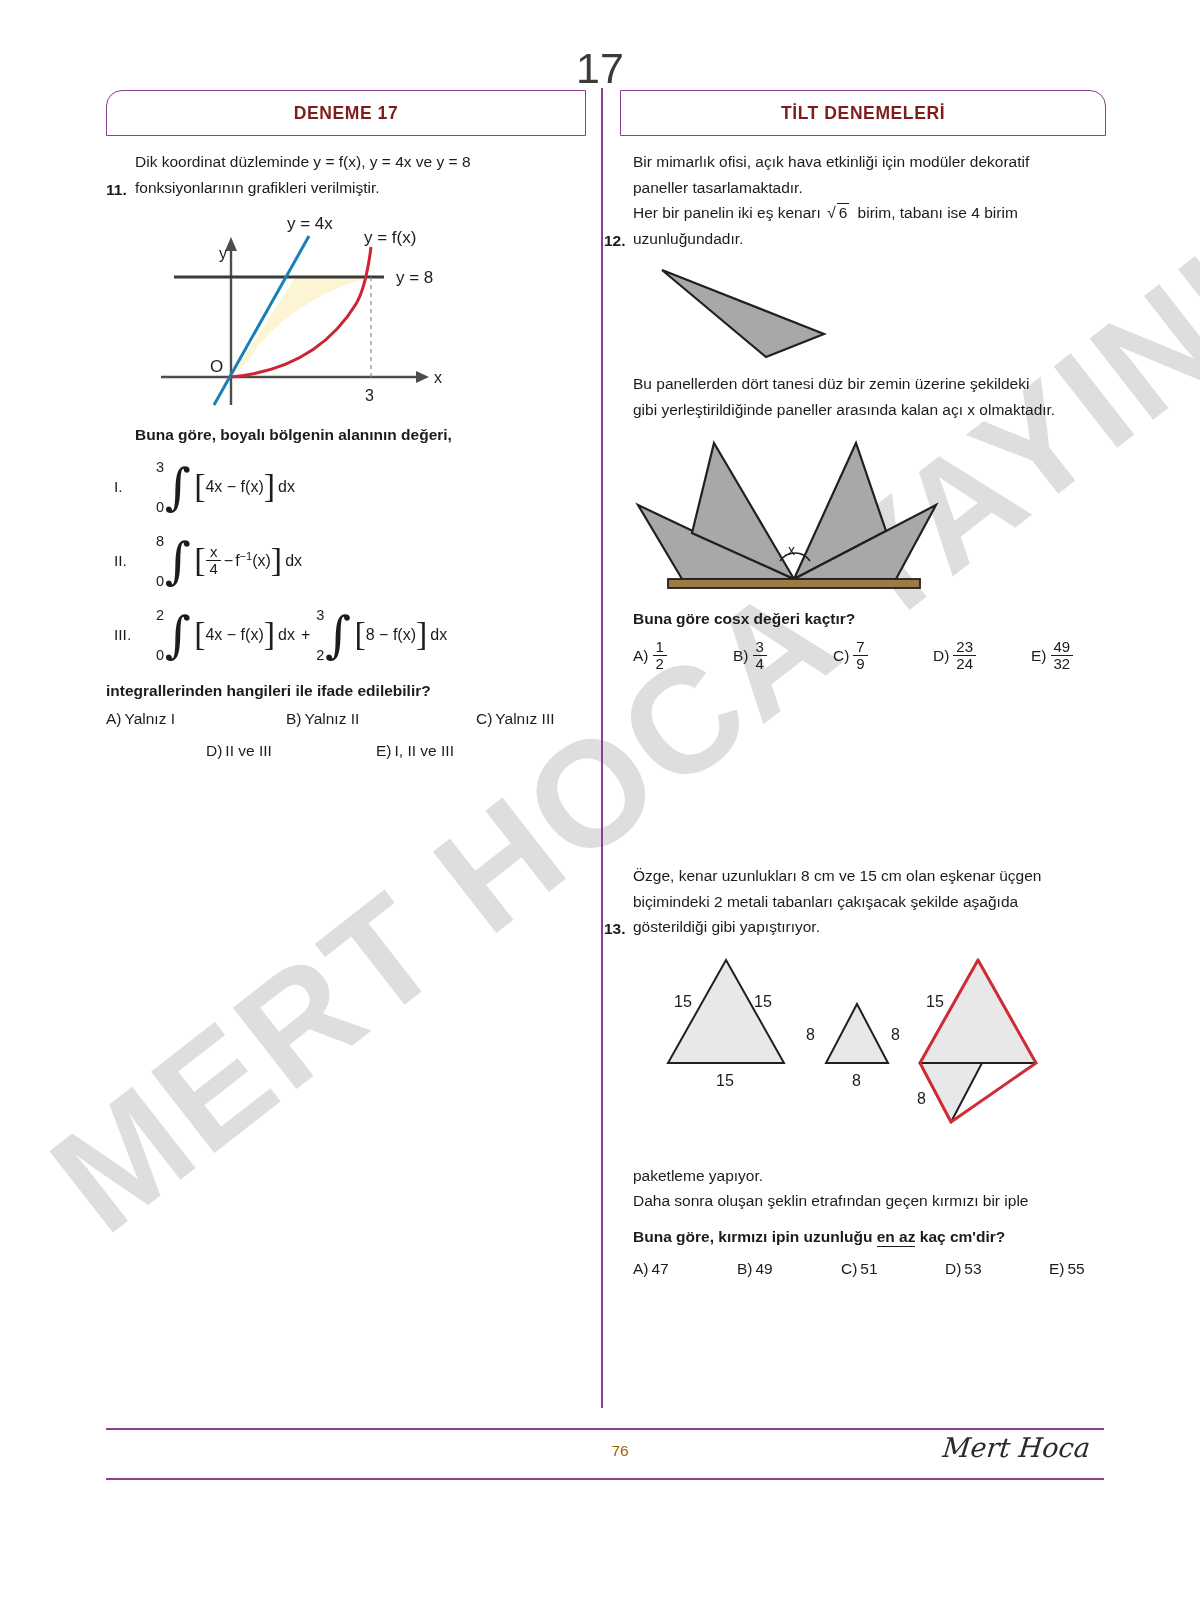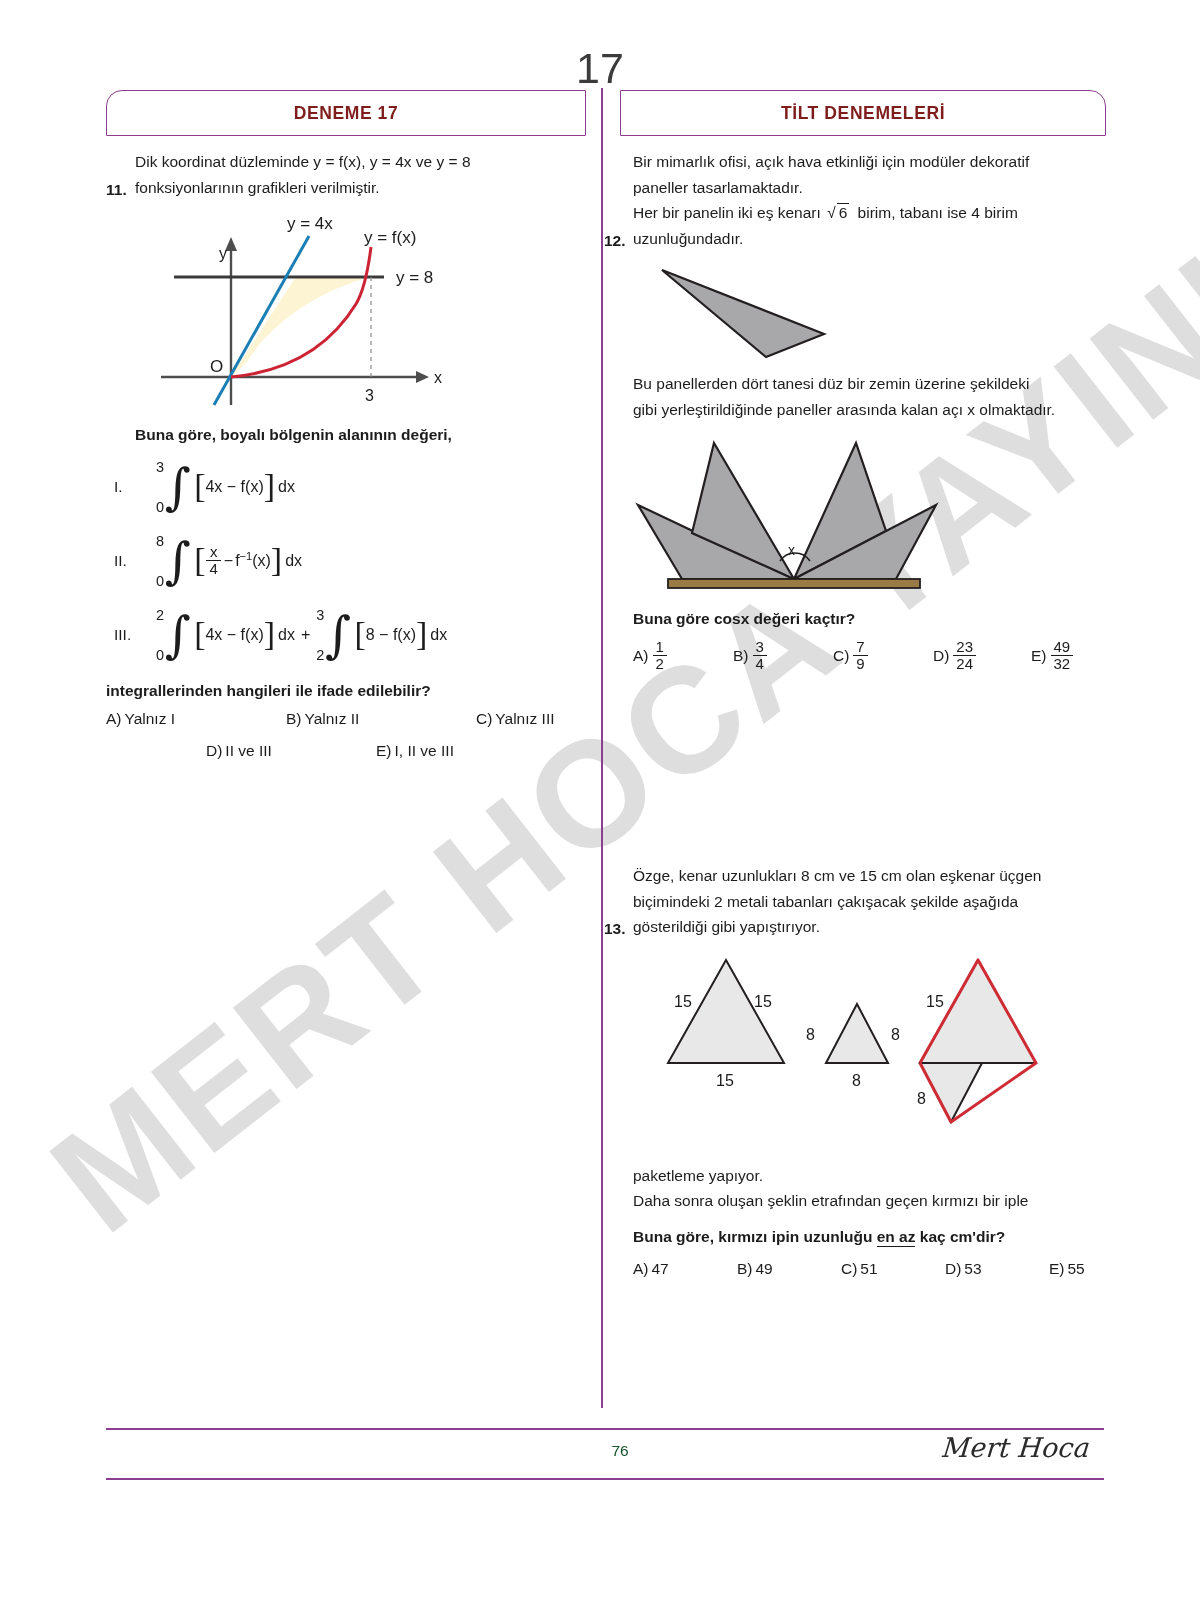--- a/index.html
+++ b/index.html
@@ -168,21 +168,21 @@
     background: #8e3e8e;
   }
   #footer-rule-top { top: 1428px; }
   #footer-rule-bottom { top: 1478px; }
   .page-number {
     position: absolute;
     left: 0; right: 0;
     top: 1442px;
     text-align: center;
     font-size: 15.5px;
-    color: #14532d;
+    color: #a16207;
     padding-left: 40px;
   }
   .brand-signature {
     position: absolute;
     right: 110px;
     top: 1432px;
     font-family: "DejaVu Serif", serif;
     font-style: italic;
     font-size: 27px;
     color: #2b2b2b;

